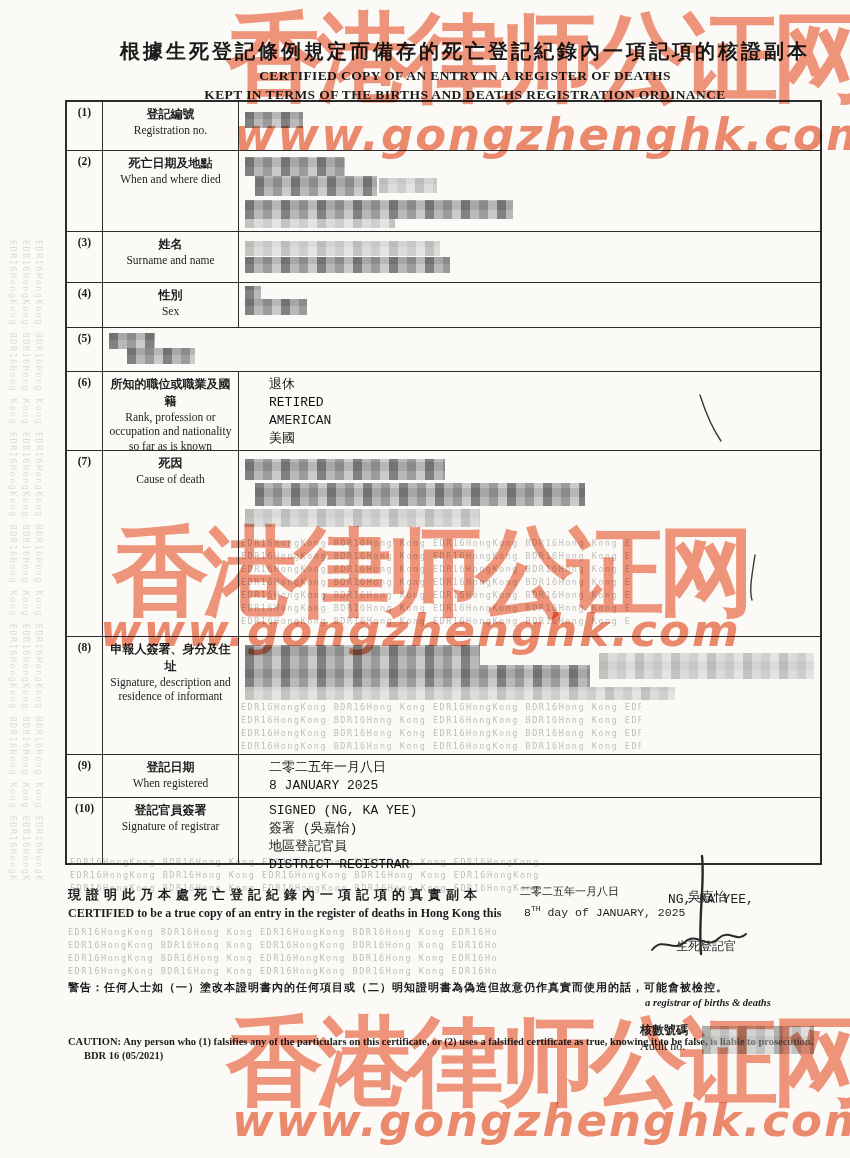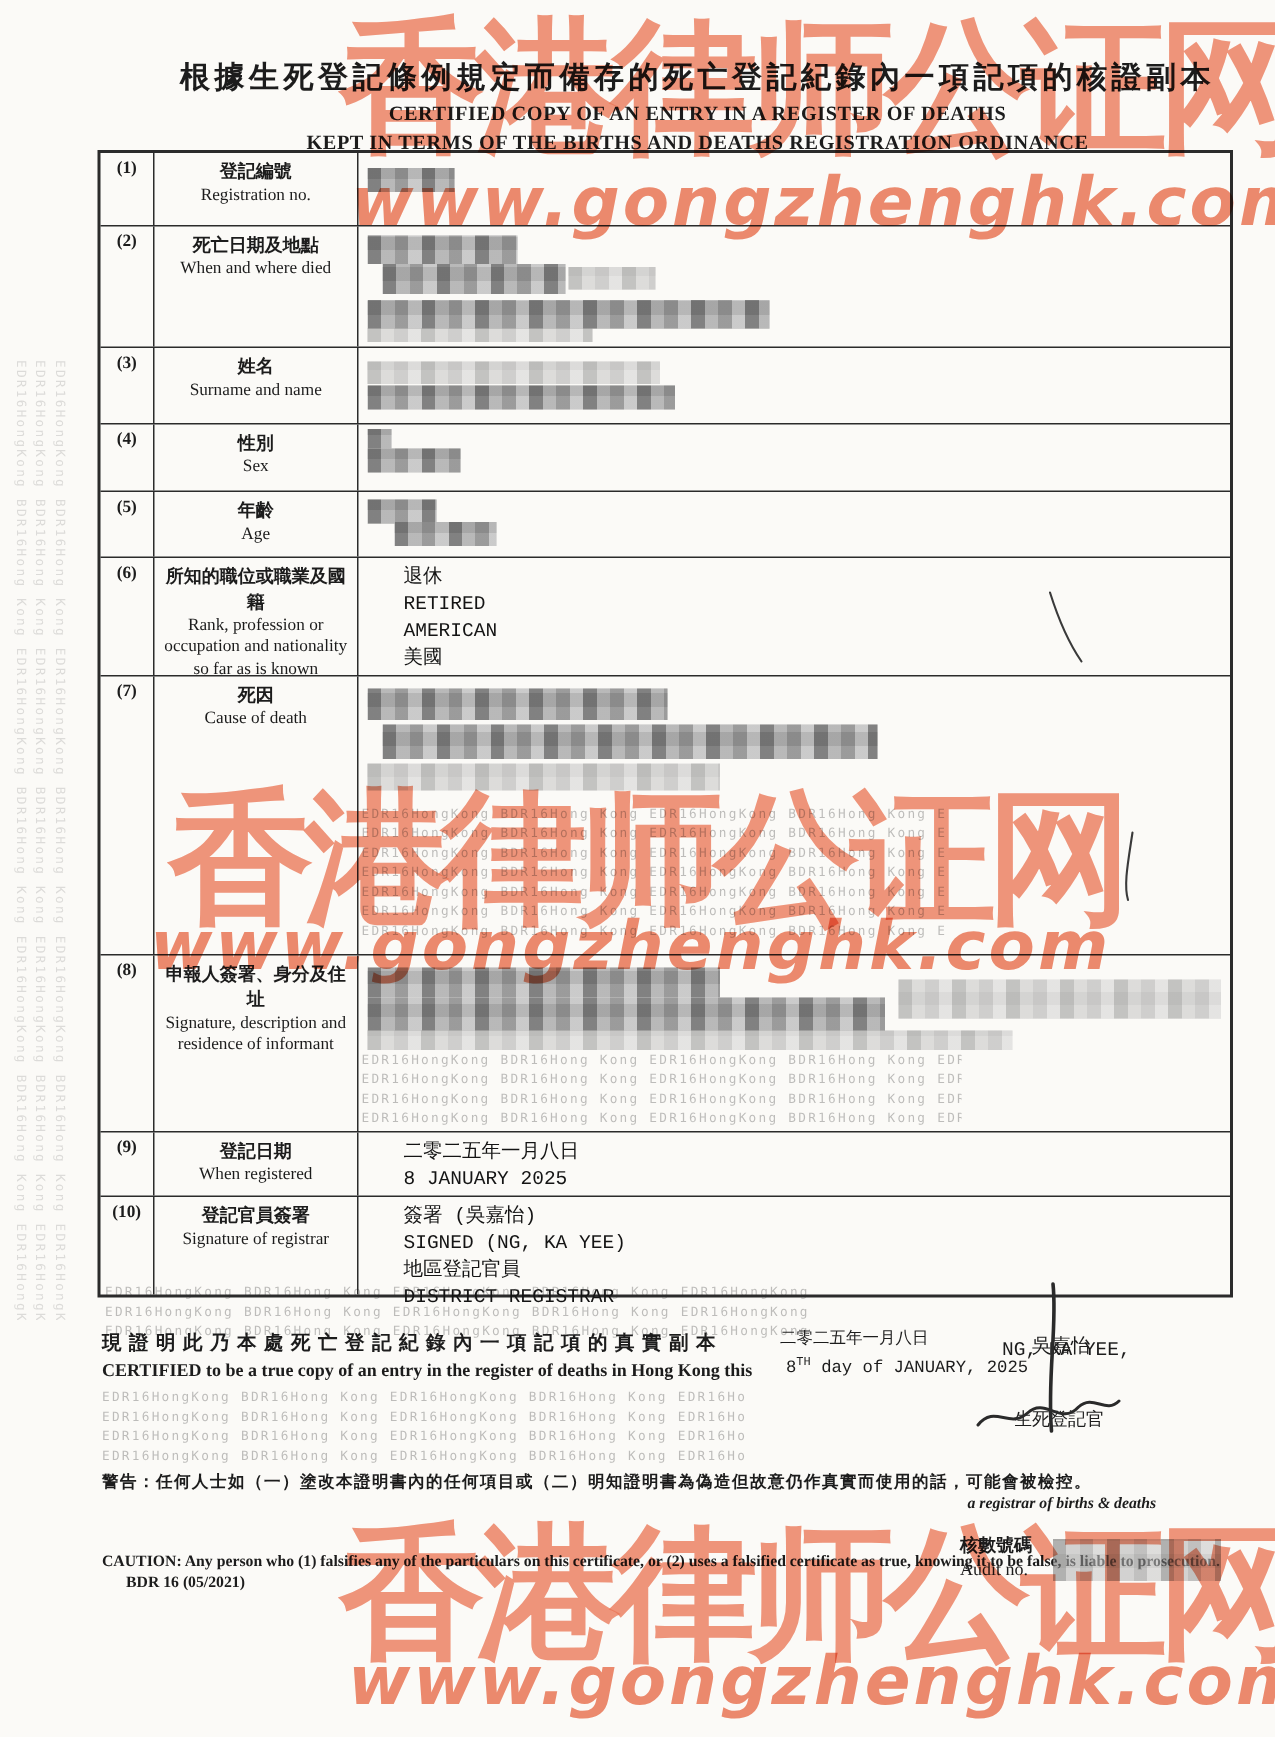--- a/index.html
+++ b/index.html
@@ -119,24 +119,20 @@
         <div class="en">Sex</div>
       </div>
       <div class="c-val">
         <div class="mosaic" style="left:6px;top:3px;width:16px;height:13px"></div>
         <div class="mosaic" style="left:6px;top:16px;width:62px;height:16px"></div>
       </div>
     </div>
 
     <div class="row" style="height:43px">
       <div class="c-no">(5)</div>
-      <div class="c-label">
-        <div class="zh">年齡</div>
-        <div class="en">Age</div>
-      </div>
       <div class="c-val">
         <div class="mosaic" style="left:6px;top:5px;width:46px;height:16px"></div>
         <div class="mosaic" style="left:24px;top:20px;width:68px;height:16px"></div>
       </div>
     </div>
 
     <div class="row" style="height:78px">
       <div class="c-no">(6)</div>
       <div class="c-label">
         <div class="zh">所知的職位或職業及國籍</div>
@@ -204,22 +200,22 @@
       </div>
     </div>
 
     <div class="row" style="height:65px">
       <div class="c-no">(10)</div>
       <div class="c-label">
         <div class="zh">登記官員簽署</div>
         <div class="en">Signature of registrar</div>
       </div>
       <div class="c-val">
+        <div class="vline">SIGNED (NG, KA YEE)</div>
         <div class="vline">簽署 (吳嘉怡)</div>
-        <div class="vline">SIGNED (NG, KA YEE)</div>
         <div class="vline">地區登記官員</div>
         <div class="vline">DISTRICT REGISTRAR</div>
       </div>
     </div>
 
   </div>
 
   <div class="noiseblock" style="left:70px;top:856px;width:470px;height:38px">
       <div class="secline">EDR16HongKong BDR16Hong Kong EDR16HongKong BDR16Hong Kong EDR16HongKong BDR16Hong Kong EDR16HongKong BDR16Hong Kong EDR16HongKong BDR16Hong Kong EDR16HongKong BDR16Hong Kong EDR16HongKong BDR16Hong Kong EDR16HongKong BDR16Hong Kong </div>
       <div class="secline">EDR16HongKong BDR16Hong Kong EDR16HongKong BDR16Hong Kong EDR16HongKong BDR16Hong Kong EDR16HongKong BDR16Hong Kong EDR16HongKong BDR16Hong Kong EDR16HongKong BDR16Hong Kong EDR16HongKong BDR16Hong Kong EDR16HongKong BDR16Hong Kong </div>

